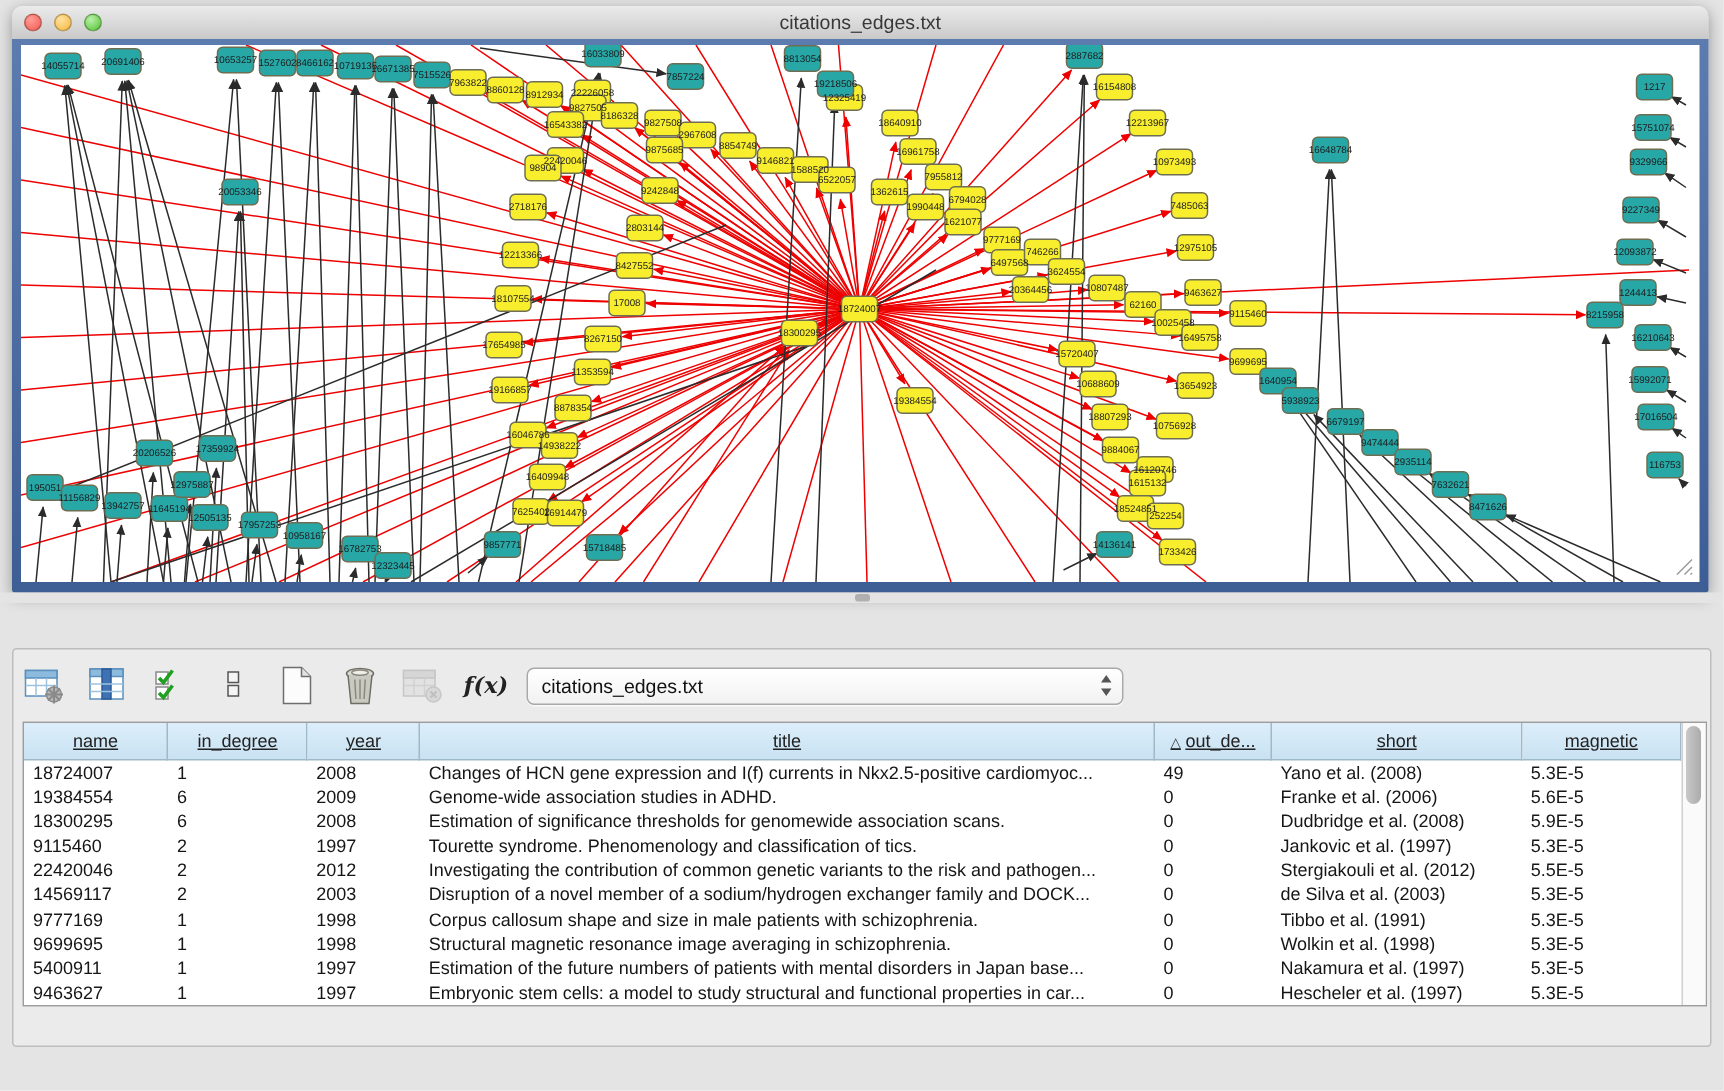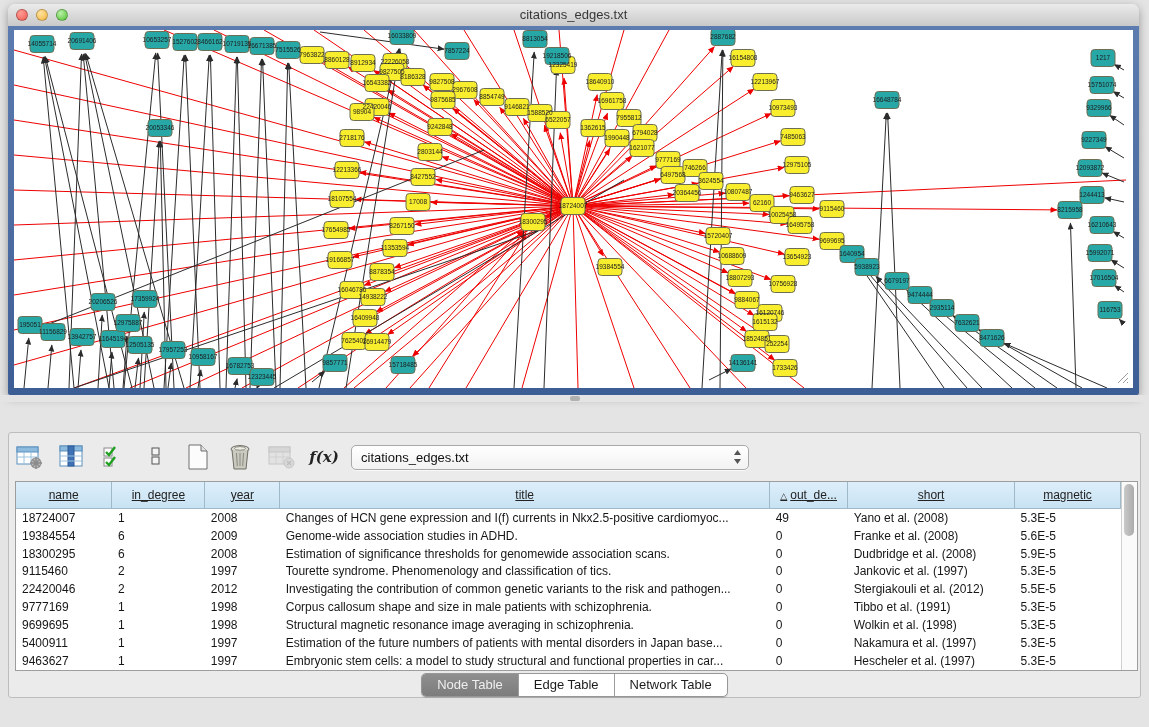--- a/index.html
+++ b/index.html
@@ -622,21 +622,21 @@
               <td>49</td>
               <td>Yano et al. (2008)</td>
               <td>5.3E-5</td>
             </tr>
             <tr>
               <td>19384554</td>
               <td>6</td>
               <td>2009</td>
               <td>Genome-wide association studies in ADHD.</td>
               <td>0</td>
-              <td>Franke et al. (2008)</td>
+              <td>Franke et al. (2006)</td>
               <td>5.6E-5</td>
             </tr>
             <tr>
               <td>18300295</td>
               <td>6</td>
               <td>2008</td>
               <td>Estimation of significance thresholds for genomewide association scans.</td>
               <td>0</td>
               <td>Dudbridge et al. (2008)</td>
               <td>5.9E-5</td>
@@ -651,20 +651,29 @@
               <td>5.3E-5</td>
             </tr>
             <tr>
               <td>22420046</td>
               <td>2</td>
               <td>2012</td>
               <td>Investigating the contribution of common genetic variants to the risk and pathogen...</td>
               <td>0</td>
               <td>Stergiakouli et al. (2012)</td>
               <td>5.5E-5</td>
+            </tr>
+            <tr>
+              <td>14569117</td>
+              <td>2</td>
+              <td>2003</td>
+              <td>Disruption of a novel member of a sodium/hydrogen exchanger family and DOCK...</td>
+              <td>0</td>
+              <td>de Silva et al. (2003)</td>
+              <td>5.3E-5</td>
             </tr>
             <tr>
               <td>9777169</td>
               <td>1</td>
               <td>1998</td>
               <td>Corpus callosum shape and size in male patients with schizophrenia.</td>
               <td>0</td>
               <td>Tibbo et al. (1991)</td>
               <td>5.3E-5</td>
             </tr>
@@ -695,22 +704,15 @@
               <td>Hescheler et al. (1997)</td>
               <td>5.3E-5</td>
             </tr>
           </tbody>
         </table>
       <div class="vscroll">
         <div class="vthumb"></div>
       </div>
     </div>
 
-    <div class="tabs-row">
-      <div class="segmented" id="tabs">
-          <div class="segment active">Node Table</div>
-          <div class="segment">Edge Table</div>
-          <div class="segment">Network Table</div>
-        </div>
-    </div>
   </div>
 
 </div>
 
 </body></html>

